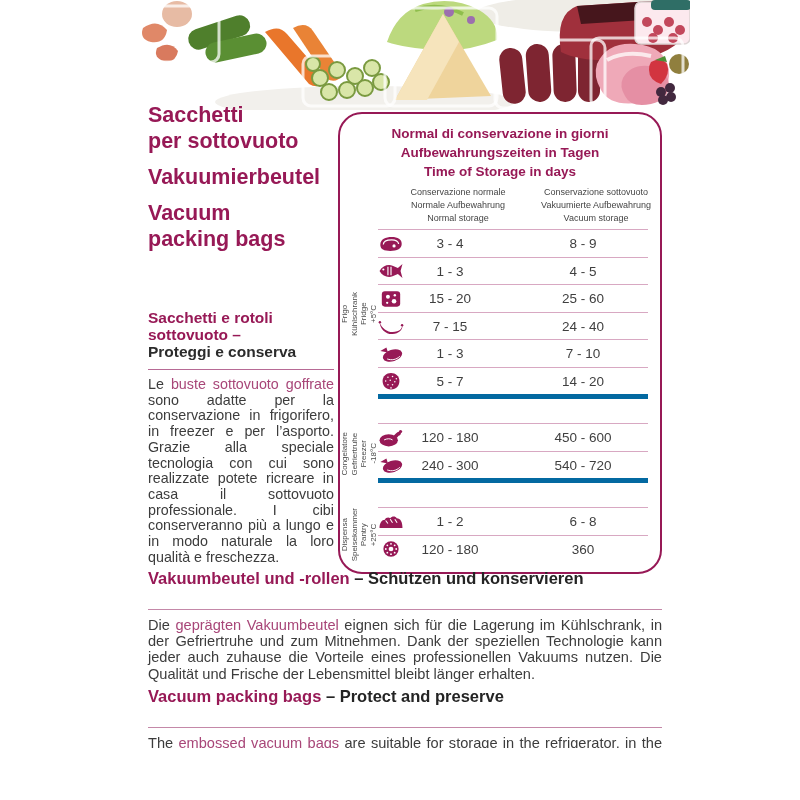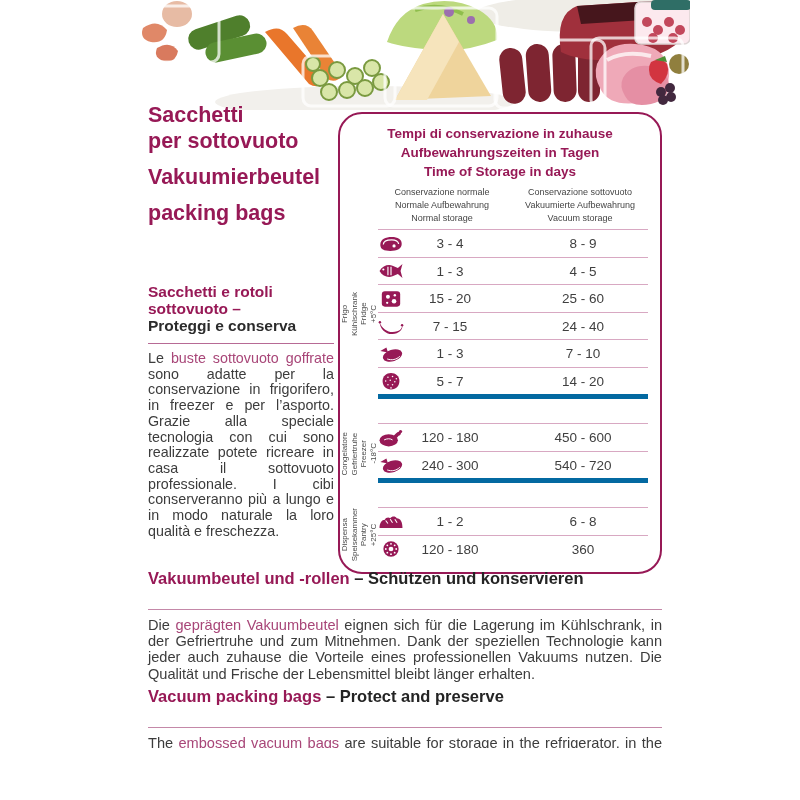--- a/index.html
+++ b/index.html
@@ -15,21 +15,21 @@
   .subhead { margin-top:57px; border-bottom:1.5px solid #b76a95; padding-bottom:9px; }
   .subhead .mag { display:block; font-size:15.5px; font-weight:bold; color:#971956; line-height:17px; }
   .subhead .dark { display:block; font-size:15.5px; font-weight:bold; color:#2b2b2b; line-height:17px; }
   .body-par { margin:7px 0 0 0; font-size:14.3px; line-height:15.7px; text-align:justify; color:#3c3c3c; }
   .hl { color:#a84678; }
 
   
   .storage-box { position:absolute; left:338px; top:112px; width:324px; box-sizing:border-box;
                  border:2px solid #971956; border-radius:24px; padding:7px 0 10px 0; background:#fff; }
   .box-title { text-align:center; font-size:13.5px; font-weight:bold; color:#971956; line-height:19px; margin:3px 0 5px 0; }
-  .col-heads { display:flex; padding-left:28px; margin-bottom:5px; }
+  .col-heads { display:flex; padding-left:28px; margin-bottom:5px;margin-left:16px; }
   .col-head { font-size:9px; color:#454545; text-align:center; line-height:12.8px; }
   .col-head.n { width:148px; }
   .col-head.v { width:128px; }
   .sec { display:flex; align-items:stretch; }
   .sec + .sec { margin-top:24px; }
   .sec-label { width:38px; display:flex; align-items:center; justify-content:center; }
   .vlabel { writing-mode:vertical-rl; transform:rotate(180deg); text-align:center;
             font-size:8px; line-height:9.6px; color:#4a4a4a; white-space:nowrap; }
   .rows { flex:1; margin-right:12px; border-bottom:5px solid #0369a1; }
   .sec:last-child .rows { border-bottom:none; }
@@ -209,32 +209,33 @@
     </g>
   </svg>
 
   <div class="left-col">
     <div class="big">
       <div>Sacchetti</div>
       <div>per sottovuoto</div>
     </div>
     <div class="big">Vakuumierbeutel</div>
     <div class="big">
+      <div>Vacuum</div>
       <div>packing bags</div>
     </div>
     <div class="subhead">
       <span class="mag">Sacchetti e rotoli sottovuoto –</span>
       <span class="dark">Proteggi e conserva</span>
     </div>
     <p class="body-par"><span>Le </span><span class="hl">buste sottovuoto goffrate</span><span> sono adatte per la conservazione in frigorifero, in freezer e per l’asporto. Grazie alla speciale tecnologia con cui sono realizzate potete ricreare in casa il sottovuoto professionale. I cibi conserveranno più a lungo e in modo naturale la loro qualità e freschezza.</span></p>
   </div>
 
   <div class="storage-box">
     <div class="box-title">
-      <div>Tempi di conservazione in zuhause</div>
+      <div>Normal di conservazione in giorni</div>
       <div>Aufbewahrungszeiten in Tagen</div>
       <div>Time of Storage in days</div>
     </div>
     <div class="col-heads">
       <div class="col-head n">
         <div>Conservazione normale</div>
         <div>Normale Aufbewahrung</div>
         <div>Normal storage</div>
       </div>
       <div class="col-head v">

